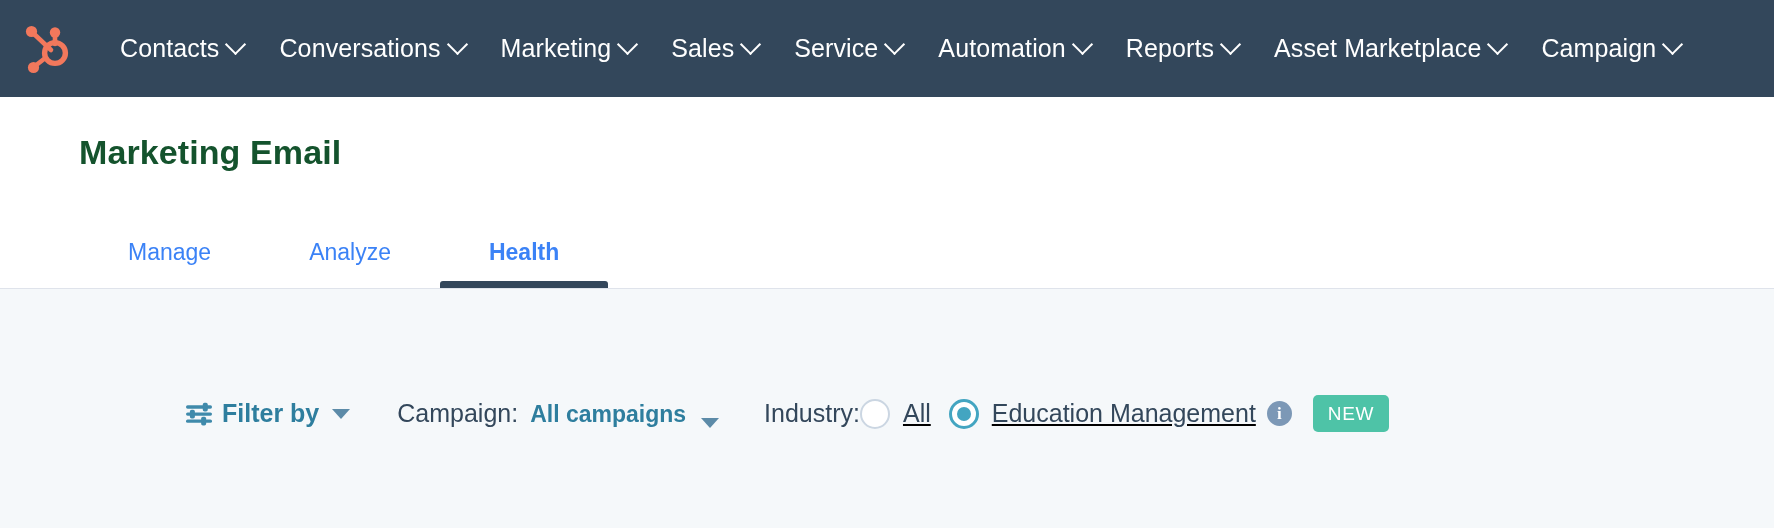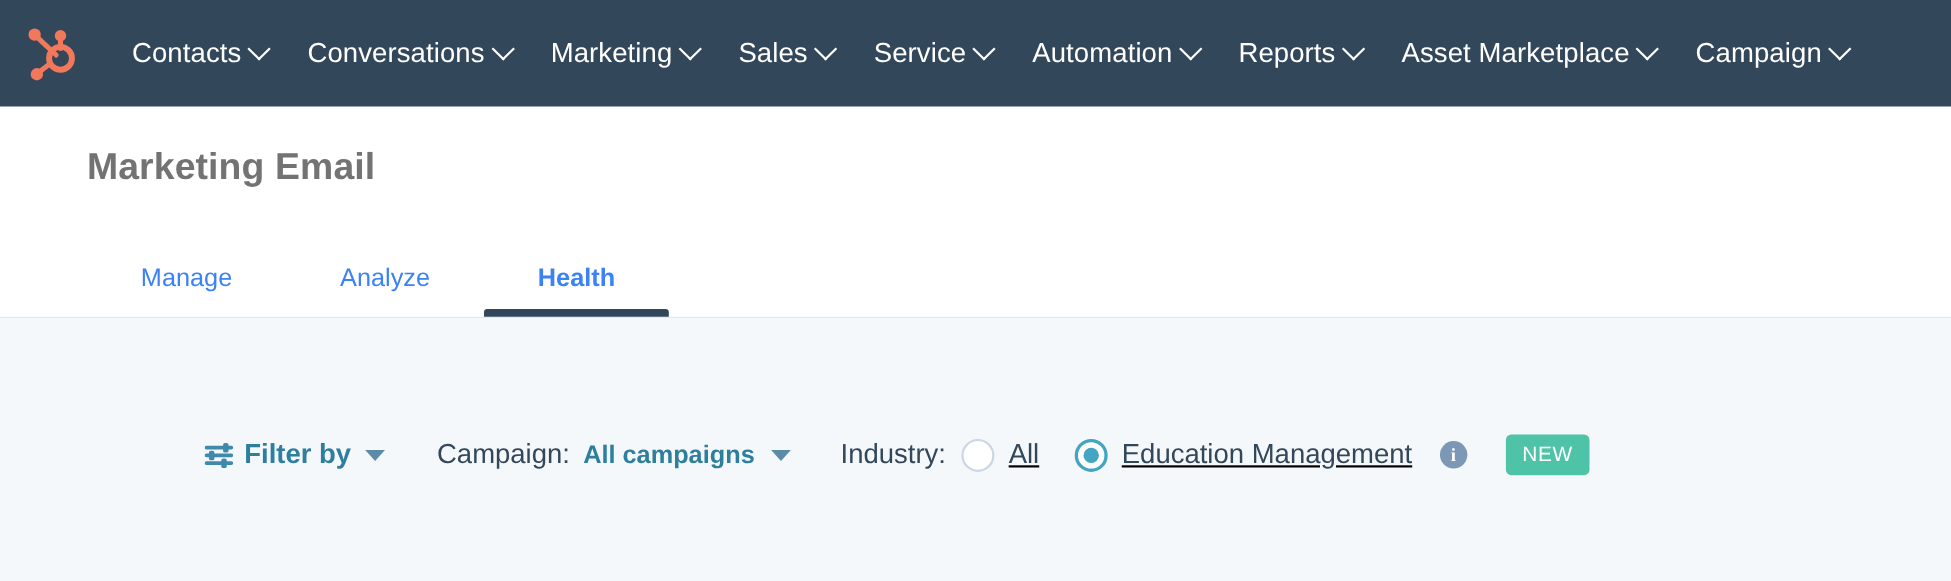--- a/index.html
+++ b/index.html
@@ -55,21 +55,21 @@
     background: #ffffff;
     height: 192px;
     position: relative;
     border-bottom: 1px solid #dfe3eb;
   }
   .page-title {
     position: absolute;
     left: 79px; top: 36px;
     font-size: 34px;
     font-weight: 700;
-    color: #737373;
+    color: #14532d;
     letter-spacing: .1px;
   }
   .tabs {
     position: absolute;
     left: 79px; bottom: 0;
     display: flex;
     align-items: flex-end;
   }
   .tab {
     font-size: 23px;
@@ -119,40 +119,39 @@
     width: 0; height: 0;
     border-left: 9px solid transparent;
     border-right: 9px solid transparent;
     border-top: 10px solid #5c8ba8;
     flex: 0 0 auto;
     margin-left: 3px;
   }
 
   .campaign-group {
     display: flex;
-    align-items: center;
+    align-items: flex-end;
     margin-left: 47px;
     gap: 12px;
   }
   .field-label {
     font-size: 25px;
     color: #33475b;
   }
   .link-value {
     font-size: 23px;
     font-weight: 700;
     color: #2e7e9e;
     cursor: pointer;
   }
 
   .industry-group {
     display: flex;
     align-items: center;
     margin-left: 45px;
-    gap: 14px;
   }
   .radio-opt {
     display: flex;
     align-items: center;
     gap: 13px;
     cursor: pointer;
     text-decoration: underline;
   }
   .radio {
     width: 30px; height: 30px;

